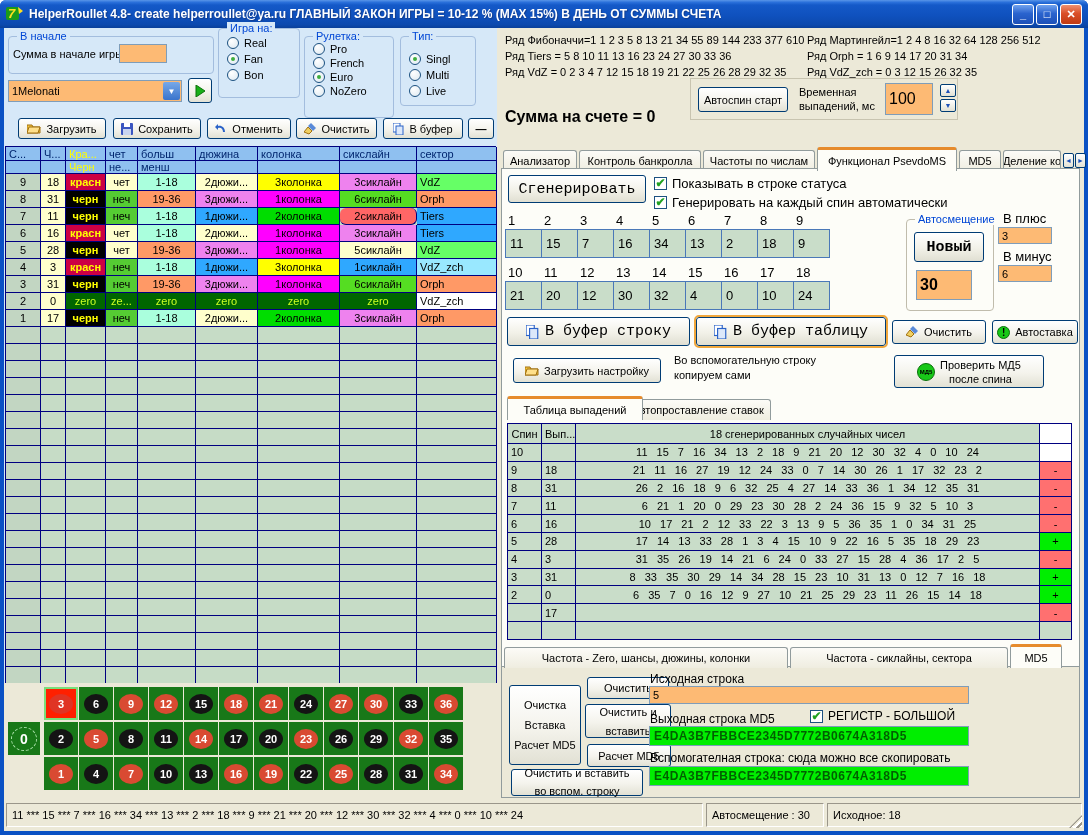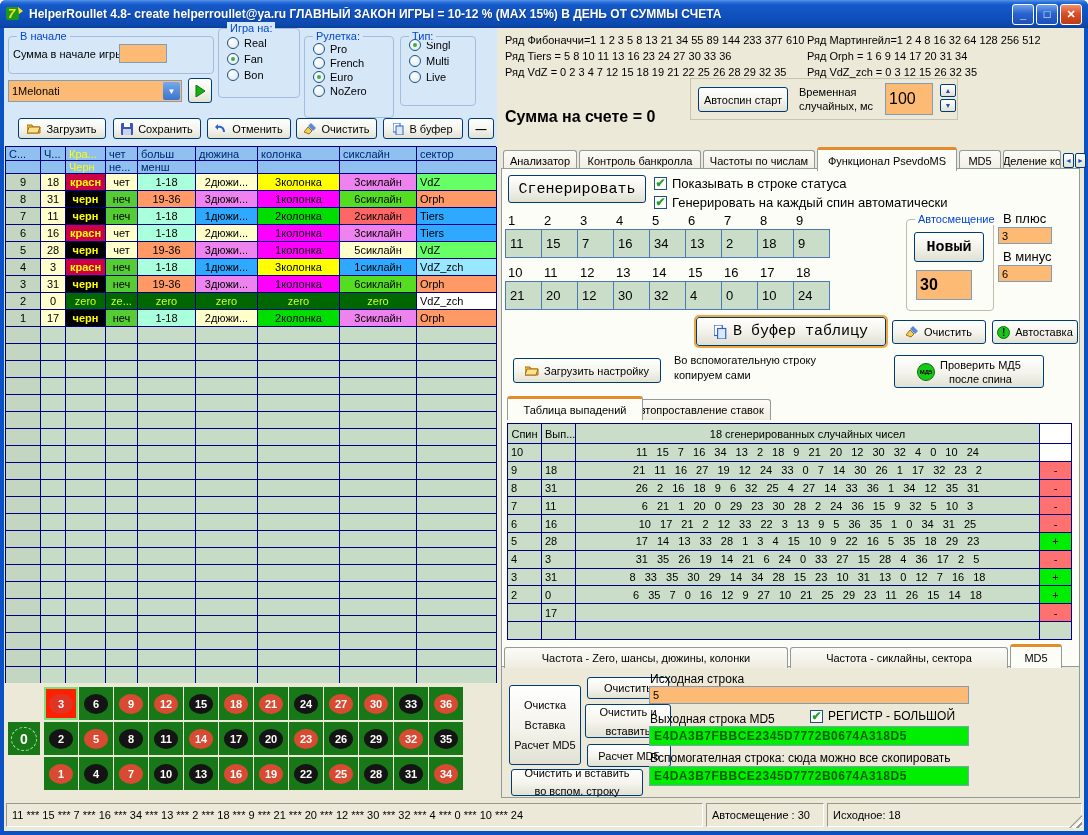--- a/index.html
+++ b/index.html
@@ -146,21 +146,21 @@
           <span>Euro</span>
         </div>
       <div class="radio-row" style="margin-top:2px;">
           <span class="radio"></span>
           <span>NoZero</span>
         </div>
     </div>
 
     <div class="group" style="left:396px;top:8px;width:76px;height:70px;">
       <span class="gtitle">Тип:</span>
-      <div class="radio-row" style="margin-top:2px;">
+      <div class="radio-row" style="margin-top:16px;">
           <span class="radio sel"></span>
           <span>Singl</span>
         </div>
       <div class="radio-row">
           <span class="radio"></span>
           <span>Multi</span>
         </div>
       <div class="radio-row">
           <span class="radio"></span>
           <span>Live</span>
@@ -241,21 +241,21 @@
         <div class="ltc" style="background: rgb(255, 0, 255);">1колонка</div>
         <div class="ltc" style="background: rgb(85, 221, 34);">6сиклайн</div>
         <div class="ltc c-sec" style="background: rgb(255, 153, 102);">Orph</div>
         <div class="ltc c-s">7</div>
         <div class="ltc c-n">11</div>
         <div class="ltc" style="background: rgb(0, 0, 0); color: rgb(255, 255, 0); font-weight: bold;">черн</div>
         <div class="ltc" style="background: rgb(85, 204, 51);">неч</div>
         <div class="ltc" style="background: rgb(170, 255, 221);">1-18</div>
         <div class="ltc" style="background: rgb(47, 168, 255);">1дюжи...</div>
         <div class="ltc" style="background: rgb(0, 221, 0);">2колонка</div>
-        <div class="ltc" style="background: rgb(255, 102, 102);">2сиклайн</div>
+        <div class="ltc" style="background: rgb(255, 102, 102); border-radius: 6px;">2сиклайн</div>
         <div class="ltc c-sec" style="background: rgb(47, 168, 255);">Tiers</div>
         <div class="ltc c-s">6</div>
         <div class="ltc c-n">16</div>
         <div class="ltc" style="background: rgb(204, 0, 68); color: rgb(255, 255, 0); font-weight: bold;">красн</div>
         <div class="ltc" style="background: rgb(255, 255, 204);">чет</div>
         <div class="ltc" style="background: rgb(170, 255, 221);">1-18</div>
         <div class="ltc" style="background: rgb(255, 255, 204);">2дюжи...</div>
         <div class="ltc" style="background: rgb(255, 0, 255);">1колонка</div>
         <div class="ltc" style="background: rgb(238, 130, 238);">3сиклайн</div>
         <div class="ltc c-sec" style="background: rgb(47, 168, 255);">Tiers</div>
@@ -624,21 +624,21 @@
     <span class="series-line" style="left:8px;top:22px;">Ряд Tiers = 5 8 10 11 13 16 23 24 27 30 33 36</span>
     <span class="series-line" style="left:310px;top:22px;">Ряд Orph = 1 6 9 14 17 20 31 34</span>
     <span class="series-line" style="left:8px;top:38px;">Ряд VdZ = 0 2 3 4 7 12 15 18 19 21 22 25 26 28 29 32 35</span>
     <span class="series-line" style="left:310px;top:38px;">Ряд VdZ_zch = 0 3 12 15 26 32 35</span>
     <span class="balance">Сумма на счете = 0</span>
 
     <div class="autospin-box">
       <div class="xpbtn" style="position:absolute;left:7px;top:8px;width:90px;height:25px;">Автоспин старт</div>
       <div style="position:absolute;left:108px;top:6px;line-height:14px;">
         <div>Временная</div>
-          <div>случайных, мс</div>
+          <div>выпадений, мс</div>
       </div>
       <div class="input" style="position:absolute;left:194px;top:4px;width:48px;height:32px;font-size:16px;">100</div>
       <div class="spinner-btns" style="position:absolute;left:246px;top:5px;">
         <span class="spb">▲</span>
         <span class="spb">▼</span>
       </div>
     </div>
 
     <div class="tab" style="left:6px;top:122px;width:74px;">Анализатор</div>
     <div class="tab" style="left:82px;top:122px;width:122px;">Контроль банкролла</div>
@@ -708,20 +708,27 @@
       <div class="group" style="left:404px;top:50px;width:88px;height:92px;border-color:#C0BCAC;">
         <span class="gtitle" style="background:#FDFDF8;">Автосмещение</span>
         <div class="bigbtn" style="position:absolute;left:7px;top:12px;width:70px;height:30px;font-size:15px;font-weight:bold;">Новый</div>
         <div class="input" style="position:absolute;left:9px;top:50px;width:56px;height:30px;font-size:16px;font-weight:bold;">30</div>
       </div>
       <span class="lbl" style="left:501px;top:42px;font-size:13px;">В плюс</span>
       <div class="input" style="position:absolute;left:496px;top:58px;width:54px;height:17px;">3</div>
       <span class="lbl" style="left:501px;top:80px;font-size:13px;">В минус</span>
       <div class="input" style="position:absolute;left:496px;top:96px;width:54px;height:17px;">6</div>
 
+      <div class="bigbtn" style="position:absolute;left:5px;top:148px;width:183px;height:29px;font-size:15px;">
+        <svg width="13" height="14" viewBox="0 0 11 12">
+            <rect x="0" y="0" width="7" height="9" fill="#fff" stroke="#2A62C8"></rect>
+            <rect x="3" y="3" width="7" height="9" fill="#DCE8FA" stroke="#2A62C8"></rect>
+          </svg>
+        <span>В буфер строку</span>
+      </div>
       <div class="bigbtn focus" style="position:absolute;left:194px;top:148px;width:190px;height:29px;font-size:15px;outline:2px solid #F0A73C;">
         <svg width="13" height="14" viewBox="0 0 11 12">
             <rect x="0" y="0" width="7" height="9" fill="#fff" stroke="#2A62C8"></rect>
             <rect x="3" y="3" width="7" height="9" fill="#DCE8FA" stroke="#2A62C8"></rect>
           </svg>
         <span>В буфер таблицу</span>
       </div>
       <div class="xpbtn" style="position:absolute;left:390px;top:151px;width:94px;height:24px;">
         <svg width="13" height="12" viewBox="0 0 13 12">
             <path d="M7 0 L12 5 L9 8 L4 3 Z" fill="#5A8AD8"></path>

